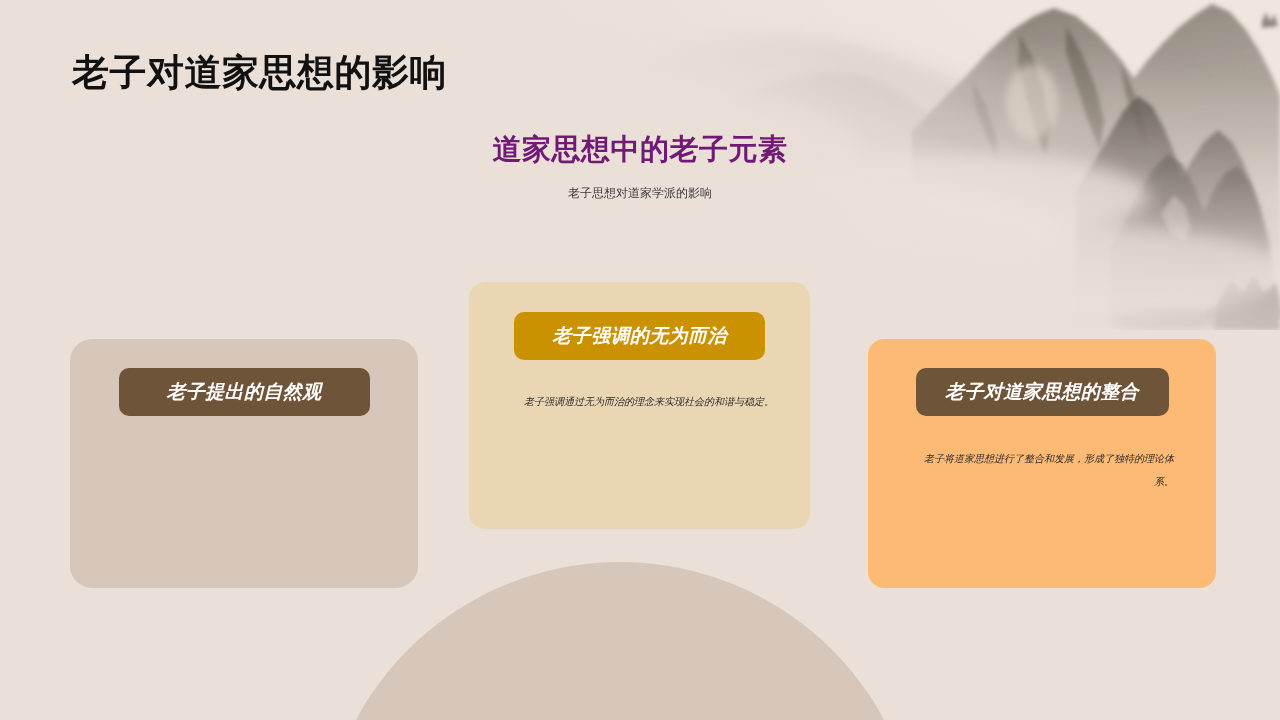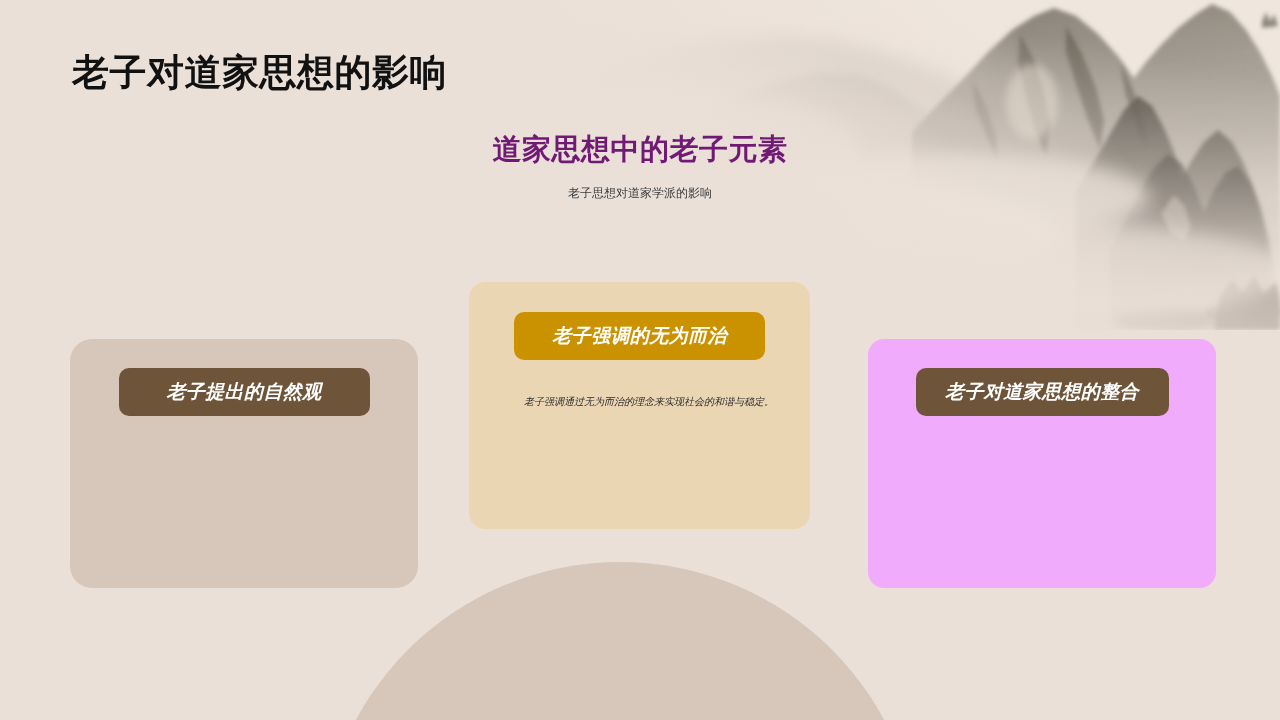--- a/index.html
+++ b/index.html
@@ -81,21 +81,21 @@
     left: 70px;  top: 339px;  width: 348px; height: 249px;
     background: #D6C7BA;
     border-radius: 22px;
   }
   .card-center {
     left: 469px; top: 282px;  width: 341px; height: 247px;
     background: #EBD6B4;
   }
   .card-right {
     left: 868px; top: 339px;  width: 348px; height: 249px;
-    background: #f0abfc;
+    background: #fdba74;
   }
 
   .badge {
     margin: 0 auto;
     border-radius: 10px;
     display: flex;
     align-items: center;
     justify-content: center;
     color: #ffffff;
     font-size: 19px;
@@ -252,15 +252,16 @@
     <div class="badge badge-brown">老子提出的自然观</div>
   </div>
 
   <div class="card card-center">
     <div class="badge badge-gold">老子强调的无为而治</div>
     <div class="card-body">老子强调通过无为而治的理念来实现社会的和谐与稳定。</div>
   </div>
 
   <div class="card card-right">
     <div class="badge badge-brown">老子对道家思想的整合</div>
+    <div class="card-body">老子将道家思想进行了整合和发展，形成了独特的理论体系。</div>
   </div>
 
 </div>
 
 </body></html>

